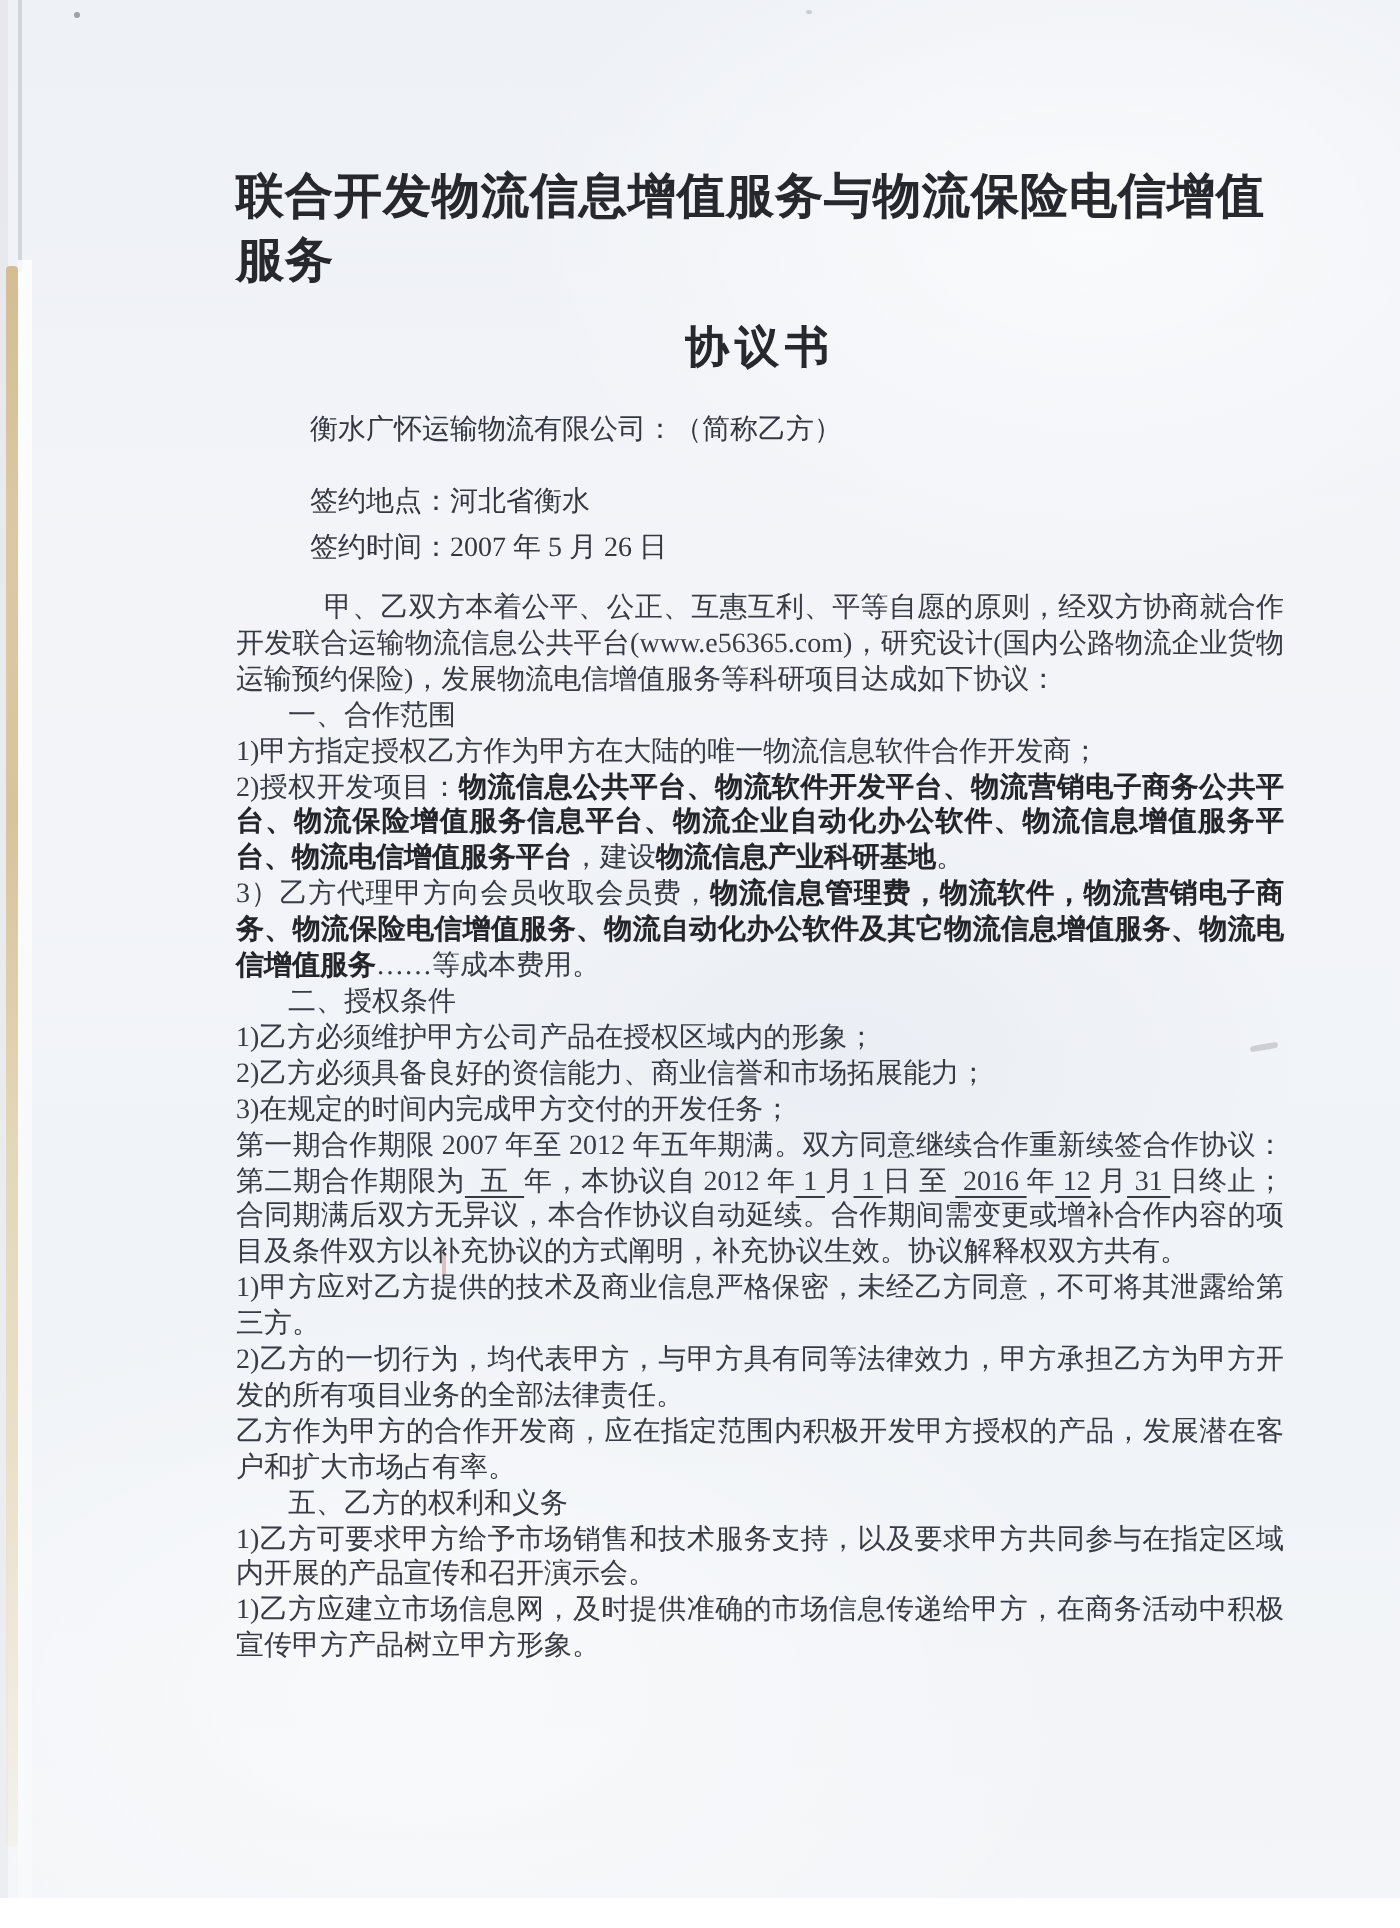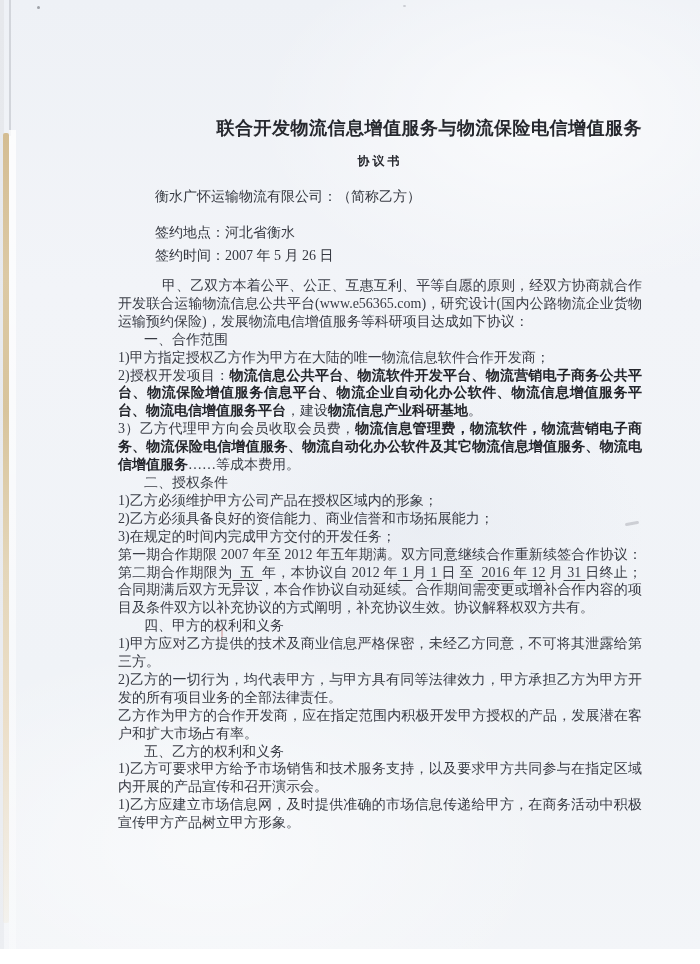--- a/index.html
+++ b/index.html
@@ -52,27 +52,27 @@
   .red-tick {
     position: absolute; left: 221px; top: 626px; width: 2px; height: 12px;
     background: #c98f8f; opacity: .5; border-radius: 1px;
   }
   
   .paper-content {
     position: absolute; left: 118px; top: 0; width: 524px;
     color: #383b44;
   }
   .doc-title {
-    margin: 116px 0 0 0;
-    font-size: 18px; font-weight: 700; text-align: right;
+    margin: 82px 0 0 0;
+    font-size: 24px; font-weight: 700; text-align: left;
     letter-spacing: 0.5px; color: #26282e;
   }
   .doc-subtitle {
     margin: 13px 0 0 0;
-    font-size: 12px; font-weight: 700; text-align: center;
+    font-size: 22px; font-weight: 700; text-align: center;
     letter-spacing: 3px; color: #26282e;
   }
   .party-line, .sign-line {
     margin: 0 0 0 37px;
     font-size: 14px; line-height: 19px; color: #34373f;
   }
   .party-a { margin-top: 17px; }
   .party-b { margin-top: 17px; }
   .sign-place { margin-top: 17px; }
   .sign-date { margin-top: 4px; }
@@ -112,21 +112,20 @@
         <div class="para indent"><span>甲、乙双方本着公平、公正、互惠互利、平等自愿的原则，经双方协商就合作开发联合运输物流信息公共平台(www.e56365.com)，研究设计(国内公路物流企业货物运输预约保险)，发展物流电信增值服务等科研项目达成如下协议：</span></div>
         <div class="para heading"><span>一、合作范围</span></div>
         <div class="para flush"><span>1)甲方指定授权乙方作为甲方在大陆的唯一物流信息软件合作开发商；</span></div>
         <div class="para flush"><span>2)授权开发项目：</span><span class="b">物流信息公共平台、物流软件开发平台、物流营销电子商务公共平台、物流保险增值服务信息平台、物流企业自动化办公软件、物流信息增值服务平台、物流电信增值服务平台</span><span>，建设</span><span class="b">物流信息产业科研基地</span><span>。</span></div>
         <div class="para flush"><span>3）乙方代理甲方向会员收取会员费，</span><span class="b">物流信息管理费，物流软件，物流营销电子商务、物流保险电信增值服务、物流自动化办公软件及其它物流信息增值服务、物流电信增值服务</span><span>……等成本费用。</span></div>
         <div class="para heading"><span>二、授权条件</span></div>
         <div class="para flush"><span>1)乙方必须维护甲方公司产品在授权区域内的形象；</span></div>
         <div class="para flush"><span>2)乙方必须具备良好的资信能力、商业信誉和市场拓展能力；</span></div>
         <div class="para flush"><span>3)在规定的时间内完成甲方交付的开发任务；</span></div>
         <div class="para flush"><span>第一期合作期限 2007 年至 2012 年五年期满。双方同意继续合作重新续签合作协议：第二期合作期限为</span><span class="u">&nbsp;&nbsp;五&nbsp;&nbsp;</span><span>年，本协议自 2012 年</span><span class="u">&nbsp;1&nbsp;</span><span>月</span><span class="u">&nbsp;1&nbsp;</span><span>日 至 </span><span class="u">&nbsp;2016&nbsp;</span><span>年</span><span class="u">&nbsp;12</span><span> 月</span><span class="u">&nbsp;31&nbsp;</span><span>日终止；合同期满后双方无异议，本合作协议自动延续。合作期间需变更或增补合作内容的项目及条件双方以补充协议的方式阐明，补充协议生效。协议解释权双方共有。</span></div>
-        <div class="para heading"><span>四、甲方的权利和义务</span></div>
         <div class="para flush"><span>1)甲方应对乙方提供的技术及商业信息严格保密，未经乙方同意，不可将其泄露给第三方。</span></div>
         <div class="para flush"><span>2)乙方的一切行为，均代表甲方，与甲方具有同等法律效力，甲方承担乙方为甲方开发的所有项目业务的全部法律责任。</span></div>
         <div class="para flush"><span>乙方作为甲方的合作开发商，应在指定范围内积极开发甲方授权的产品，发展潜在客户和扩大市场占有率。</span></div>
         <div class="para heading"><span>五、乙方的权利和义务</span></div>
         <div class="para flush"><span>1)乙方可要求甲方给予市场销售和技术服务支持，以及要求甲方共同参与在指定区域内开展的产品宣传和召开演示会。</span></div>
         <div class="para flush"><span>1)乙方应建立市场信息网，及时提供准确的市场信息传递给甲方，在商务活动中积极宣传甲方产品树立甲方形象。</span></div>
       </div>
   </div>
 
   <div class="bottom-band"></div>

